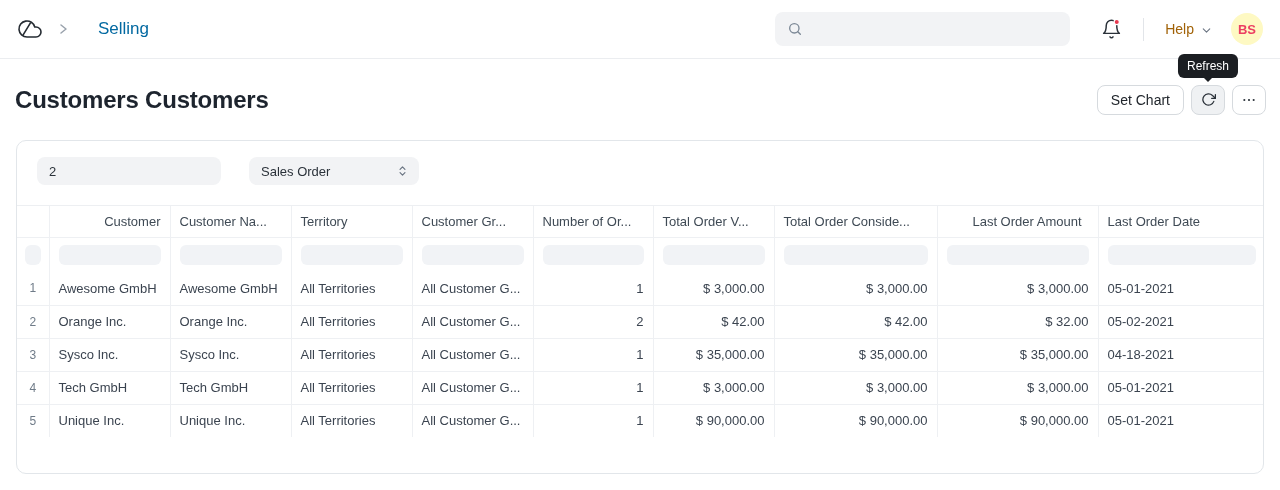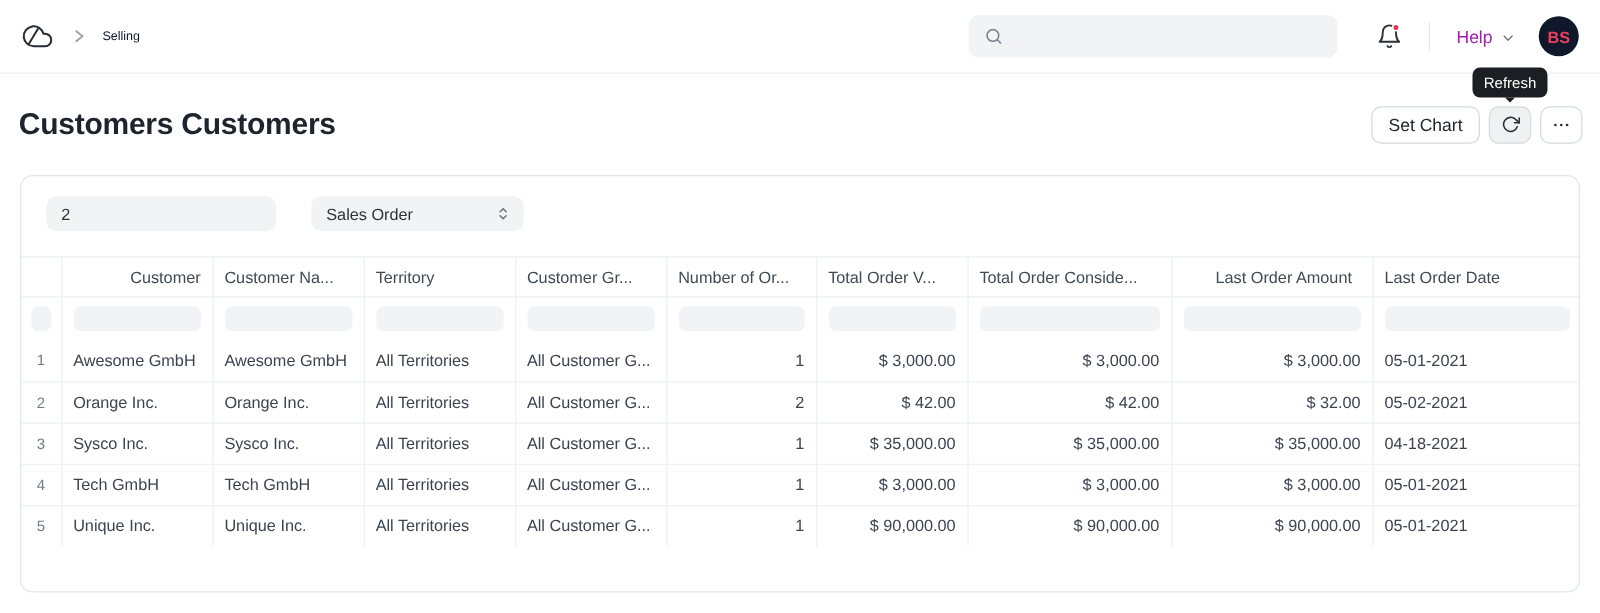--- a/index.html
+++ b/index.html
@@ -5,32 +5,32 @@
   * { box-sizing: border-box; margin: 0; padding: 0; }
   html, body { width: 1280px; height: 490px; overflow: hidden; background: #fff;
     font-family: "Liberation Sans", sans-serif; color: #1f272e; }
 
   
   .navbar { height: 59px; display: flex; align-items: center;
     padding: 0 17px 0 16px; border-bottom: 1px solid #ebedf0; }
   .brand { display: flex; align-items: center; gap: 9px; }
   .logo-btn { display: flex; align-items: center; cursor: pointer; background: none; border: none; }
   .crumb-sep { display: flex; align-items: center; margin: 0 2px; }
-  .crumb { font-size: 10px; color: #0f172a; text-decoration: none; }
+  .crumb { font-size: 17px; color: #0369a1; text-decoration: none; margin-left: 16px; }
 
   .search-box { margin-left: auto; width: 295px; height: 34px; background: #f2f3f5;
     border-radius: 8px; display: flex; align-items: center; gap: 9px; padding: 0 12px; }
   .search-box input { flex: 1; border: none; background: transparent; outline: none;
     font-size: 13.5px; color: #3a434d; font-family: inherit; }
   .search-box input::placeholder { color: #74808e; }
 
   .bell-wrap { margin-left: 31px; position: relative; display: flex; align-items: center;
     background: none; border: none; cursor: pointer; }
   .nav-divider { width: 1px; height: 23px; background: #e2e5e9; margin: 0 21px; }
-  .help { display: flex; align-items: flex-end; gap: 6px; font-size: 14px; color: #a21caf;
+  .help { display: flex; align-items: flex-end; gap: 6px; font-size: 14px; color: #a16207;
     background: none; border: none; cursor: pointer; font-family: inherit; }
   .avatar { width: 32px; height: 32px; border-radius: 50%; margin-left: 18px;
     display: flex; align-items: center; justify-content: center;
     font-size: 13px; font-weight: 600; cursor: pointer; border: none; }
 
   
   .page-header { height: 81px; display: flex; align-items: center;
     justify-content: space-between; padding: 0 14px 0 15px; }
   .page-title { font-size: 24px; font-weight: 700; color: #1d242e; letter-spacing: -0.2px; }
   .actions { display: flex; align-items: center; gap: 7px; }
@@ -123,21 +123,21 @@
 
   <button class="help">
     <span>Help</span>
     <span>
       <svg width="13" height="13" viewBox="0 0 24 24" fill="none" stroke="#6b7583" stroke-width="2" stroke-linecap="round" stroke-linejoin="round">
         <polyline points="6 9 12 15 18 9"></polyline>
       </svg>
     </span>
   </button>
 
-  <button class="avatar" style="background: #0f172a; color: rgb(236, 62, 98);">BS</button>
+  <button class="avatar" style="background: #fef9c3; color: rgb(236, 62, 98);">BS</button>
 </header>
 
 <section class="page-header">
   <h1 class="page-title">Customers Customers</h1>
   <div class="actions">
     <button class="btn">Set Chart</button>
     <span class="btn-wrap">
       <div class="tooltip" style="background: rgb(27, 30, 34); border-top-color: rgb(27, 30, 34);">Refresh</div>
       <button class="btn btn-icon btn-refresh">
         <span>

